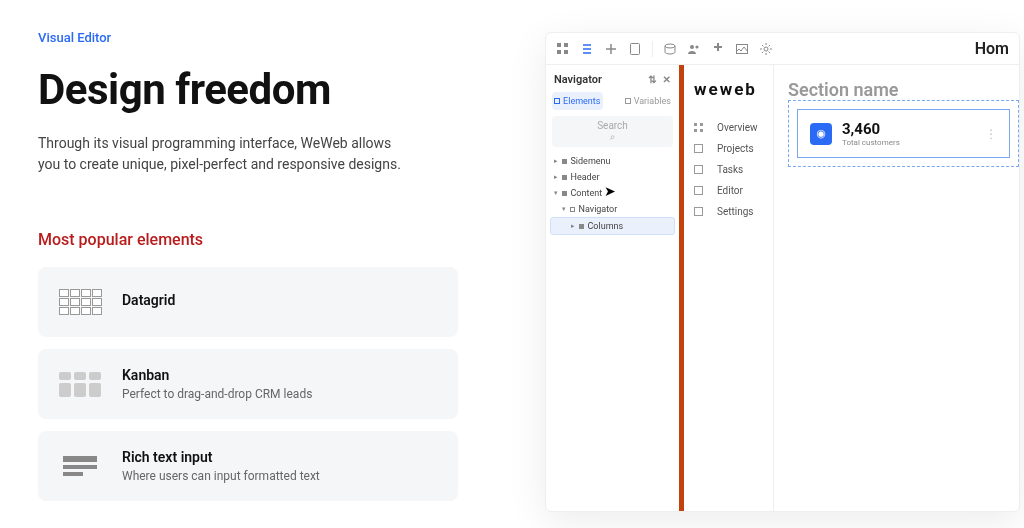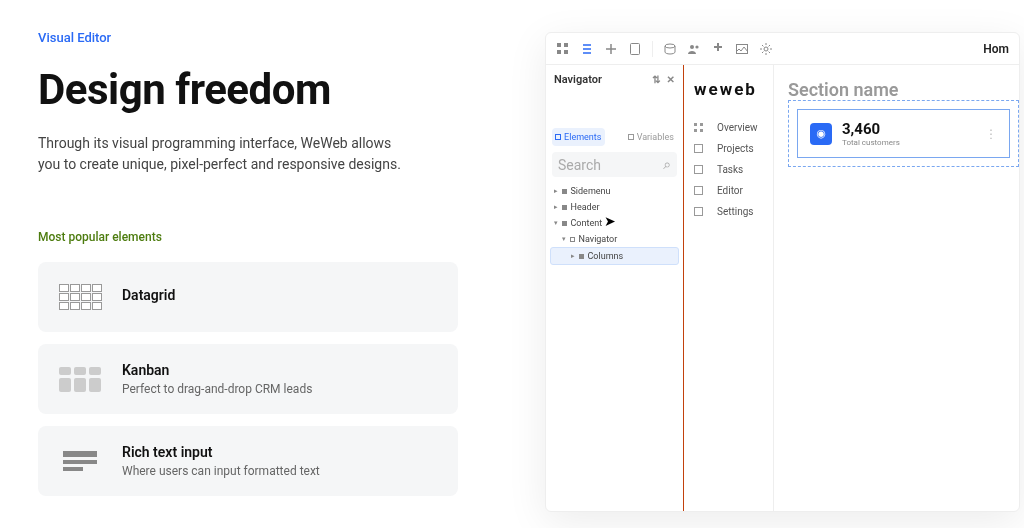--- a/index.html
+++ b/index.html
@@ -32,23 +32,23 @@
   margin-bottom: 20px;
 }
 .hero-desc {
   font-size: 14px;
   color: #444;
   line-height: 1.5;
   max-width: 370px;
   margin-bottom: 55px;
 }
 .subhead {
-  font-size: 12px;
+  font-size: 16px;
   font-weight: 500;
-  color: #4d7c0f;
+  color: #b91c1c;
   margin-bottom: 18px;
 }
 .cards { display: flex; flex-direction: column; gap: 12px; }
 .card {
   background: #f5f6f7;
   border-radius: 8px;
   padding: 18px 20px;
   display: flex;
   gap: 20px;
   align-items: center;
@@ -99,57 +99,57 @@
   align-items: center;
   padding: 0 10px;
   gap: 10px;
   color: #777;
   font-size: 12px;
 }
 .toolbar .sep { width: 1px; height: 16px; background: #eee; }
 .tb-icon { width: 14px; height: 14px; display: inline-flex; align-items:center; justify-content:center; color:#888; }
 .tb-icon.active { color: #2a6af5; }
 .toolbar-spacer { flex: 1; }
-.home-label { font-weight: 600; color: #222; font-size: 12px; }
+.home-label { font-weight: 600; color: #222; font-size: 16px; }
 
 .editor-body { display: flex; height: calc(100% - 32px); }
 
 .nav-panel {
   width: 138px;
-  border-right: 1px solid #c2410c;
+  border-right: 5px solid #c2410c;
   display: flex; flex-direction: column;
 }
 .nav-head {
   display: flex; align-items: center; justify-content: space-between;
   padding: 8px 8px 6px;
   font-size: 11px; font-weight: 600; color: #333;
 }
 .nav-head-icons { display:flex; gap:6px; color:#888; font-size:10px; }
 .nav-tabs {
-  display: flex; gap: 20px; padding: 0 6px 6px; margin-top: 36px;
+  display: flex; gap: 20px; padding: 0 6px 6px;
 }
 .nav-tab {
   flex: 1;
   font-size: 9px;
   padding: 4px 0;
   text-align: center;
   border-radius: 4px;
   color: #999;
   display:flex; align-items:center; justify-content:center; gap:3px;
 }
 .nav-tab.active { background: #eaf1fd; color: #2a6af5; }
 .tab-dot { width:6px; height:6px; border:1px solid currentColor; display:inline-block; }
 .search-box {
   margin: 0 6px 6px;
   background: #f5f6f7;
   border-radius: 4px;
-  font-size: 14px;
+  font-size: 10px;
   color: #aaa;
   padding: 4px 6px;
-  display:flex; justify-content:space-between; align-items:center;
+  display:flex; justify-content:space-between; align-items:center;flex-direction:column;
 }
 .tree { font-size: 9px; color: #444; padding: 0 4px; }
 .tree-row {
   display: flex; align-items: center; gap: 4px;
   padding: 3px 4px;
   border-radius: 3px;
 }
 .tree-row .caret { font-size: 7px; color:#888; }
 .tree-row .sq { width:5px; height:5px; background:#888; display:inline-block; }
 .tree-row .circ { width:5px; height:5px; border:1px solid #888; display:inline-block; }

